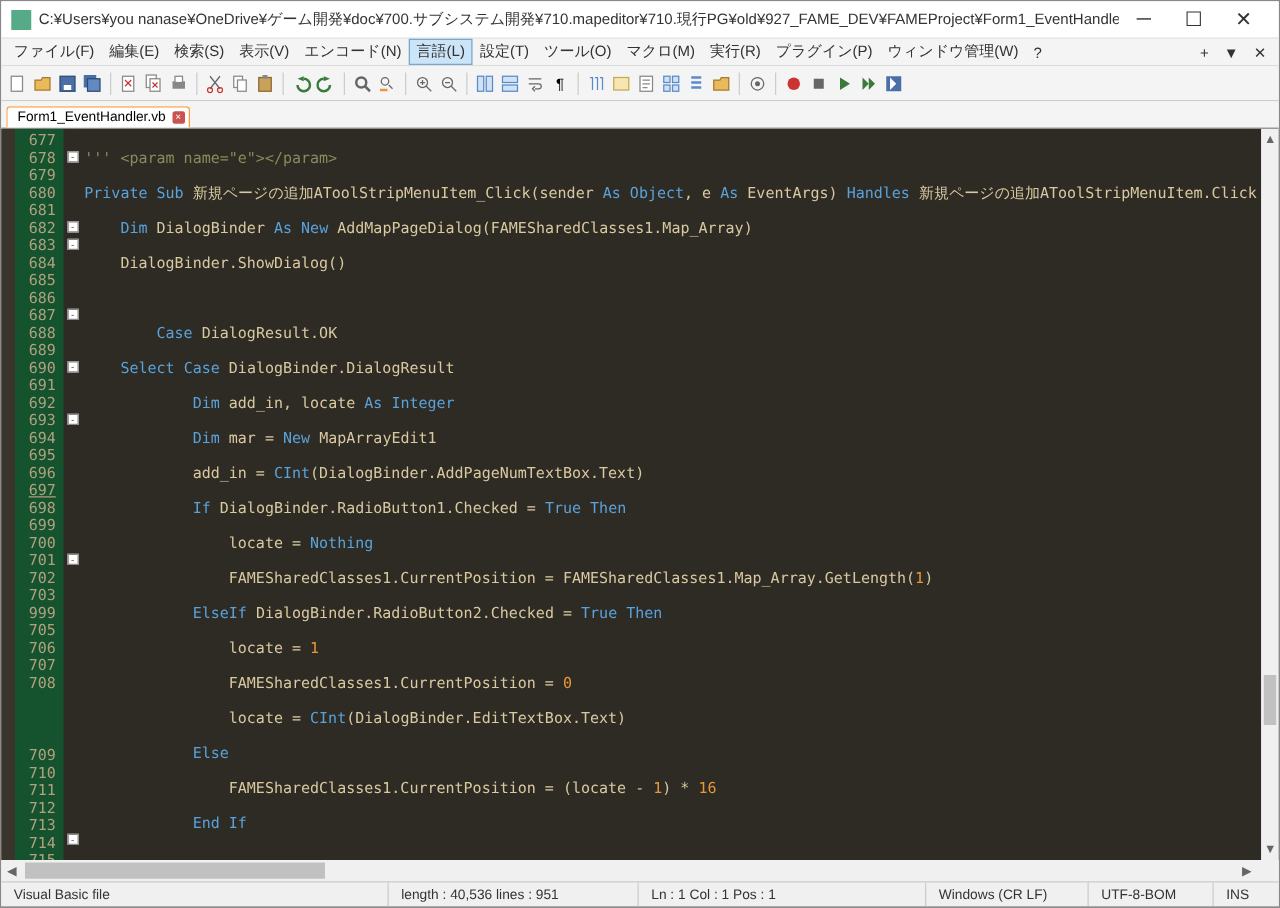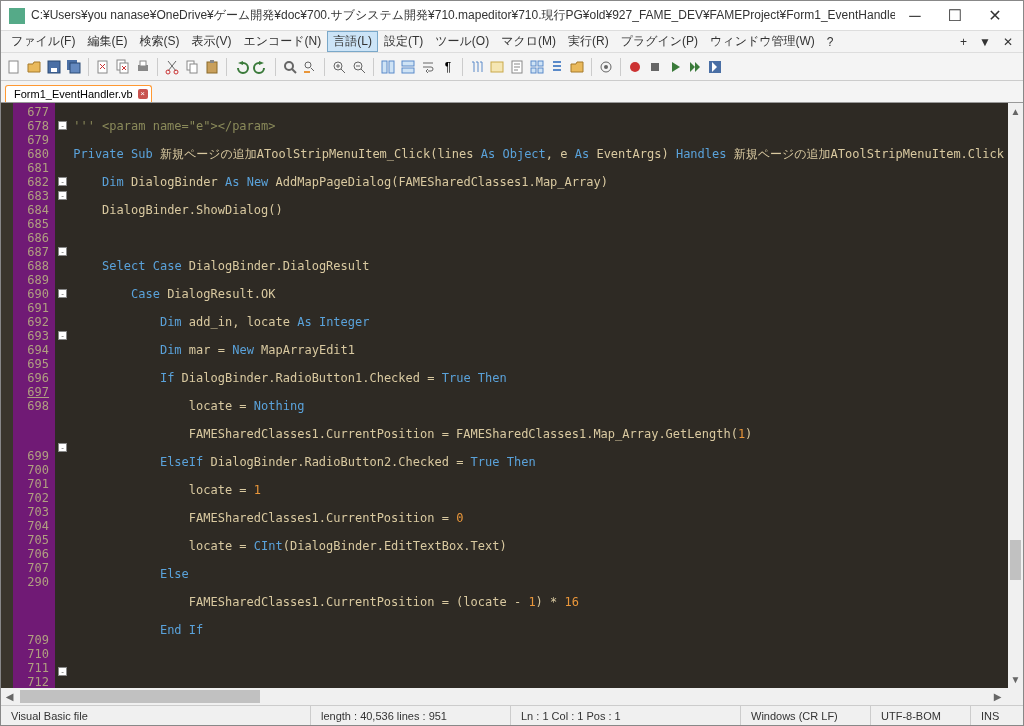--- a/index.html
+++ b/index.html
@@ -13,21 +13,21 @@
   .menubar .menuitem.active { background: #cce4f7; border: 1px solid #7aa8c9; padding: 1px 5px; }
   .menubar .right { margin-left: auto; display: flex; }
   .toolbar { height: 28px; background: #f4f4f4; display: flex; align-items: center; padding: 0 4px; gap: 2px; border-bottom: 1px solid #ccc; }
   .tbtn { width: 18px; height: 18px; display: inline-flex; align-items: center; justify-content: center; }
   .tbtn svg { width: 16px; height: 16px; }
   .sep { width: 1px; height: 18px; background: #ccc; margin: 0 3px; }
   .tabbar { height: 22px; background: #f4f4f4; display: flex; align-items: flex-end; padding: 0 4px; border-bottom: 1px solid #999; }
   .tab { background: #fff; border: 1px solid #ff9933; border-bottom: none; padding: 2px 18px 2px 8px; font-size: 11px; position: relative; border-radius: 3px 3px 0 0; }
   .tab .close { position: absolute; right: 3px; top: 3px; width: 10px; height: 10px; background: #c9534f; border-radius: 2px; display:flex; align-items:center; justify-content:center; color:#fff; font-size:8px; line-height:1;}
   .editor { flex: 1; display: flex; background: #2e2a24; overflow: hidden; position: relative; }
-  .gutter { width: 46px; background: #701a75; color: #b0a080; font-family: Consolas, monospace; font-size: 12px; text-align: right; padding: 2px 6px 2px 2px; line-height: 14px; }
+  .gutter { width: 46px; background: #14532d; color: #b0a080; font-family: Consolas, monospace; font-size: 12px; text-align: right; padding: 2px 6px 2px 2px; line-height: 14px; }
   .foldcol { width: 16px; background: #2e2a24; }
   .markcol { width: 14px; background: #3a352c; }
   .code { flex: 1; font-family: Consolas, monospace; font-size: 12px; line-height: 14px; padding: 2px 4px; white-space: pre; color: #d9c9a0; position: relative; }
   .code .line { height: 14px; }
   .kw { color: #5aa2da; }
   .num { color: #e9963a; }
   .cmt { color: #8a8a5a; }
   .boolv { color: #5aa2da; }
   .statusbar { height: 20px; background: #f0f0f0; border-top: 1px solid #ccc; display: flex; align-items: center; font-size: 11px; color: #333; }
   .statusbar .cell { padding: 0 10px; border-right: 1px solid #ccc; height: 100%; display: flex; align-items: center; }
@@ -295,30 +295,30 @@
       <div style="height:14px;">689</div>
       <div style="height:14px;">690</div>
       <div style="height:14px;">691</div>
       <div style="height:14px;">692</div>
       <div style="height:14px;">693</div>
       <div style="height:14px;">694</div>
       <div style="height:14px;">695</div>
       <div style="height:14px;">696</div>
       <div style="height:14px;text-decoration:underline;">697</div>
       <div style="height:14px;">698</div>
-      <div style="height:14px;margin-top:36px;">699</div>
+      <div style="height:14px;">699</div>
       <div style="height:14px;">700</div>
       <div style="height:14px;">701</div>
       <div style="height:14px;">702</div>
       <div style="height:14px;">703</div>
-      <div style="height:14px;">704</div>
+      <div style="height:14px;">999</div>
       <div style="height:14px;">705</div>
       <div style="height:14px;">706</div>
       <div style="height:14px;">707</div>
-      <div style="height:14px;">290</div>
+      <div style="height:14px;">708</div>
       <div style="height:14px;margin-top:44px;">709</div>
       <div style="height:14px;">710</div>
       <div style="height:14px;">711</div>
       <div style="height:14px;">712</div>
       <div style="height:14px;">713</div>
       <div style="height:14px;">714</div>
       <div style="height:14px;">715</div>
       <div style="height:14px;">716</div>
       <div style="height:14px;margin-top:36px;">717</div>
       <div style="height:14px;">718</div>
@@ -362,28 +362,29 @@
       <div style="height:14px;"></div>
       <div style="height:14px;"></div>
       <div style="height:14px;"></div>
       <div style="height:14px;"></div>
       <div style="height:14px;"></div>
       <div style="height:14px;"><span class="foldmark">-</span></div>
       <div style="height:14px;"></div>
     </div>
   <div class="code">
 <div class="line"><span class="cmt">''' &lt;param name="e"&gt;&lt;/param&gt;</span></div>
-<div class="line"><span class="kw">Private</span> <span class="kw">Sub</span> <span>新規ページの追加AToolStripMenuItem_Click(lines</span> <span class="kw">As</span> <span class="kw">Object</span><span>, e</span> <span class="kw">As</span> <span>EventArgs)</span> <span class="kw">Handles</span> <span>新規ページの追加AToolStripMenuItem.Click</span></div>
+<div class="line"><span class="kw">Private</span> <span class="kw">Sub</span> <span>新規ページの追加AToolStripMenuItem_Click(sender</span> <span class="kw">As</span> <span class="kw">Object</span><span>, e</span> <span class="kw">As</span> <span>EventArgs)</span> <span class="kw">Handles</span> <span>新規ページの追加AToolStripMenuItem.Click</span></div>
 <div class="line">    <span class="kw">Dim</span> <span>DialogBinder</span> <span class="kw">As</span> <span class="kw">New</span> <span>AddMapPageDialog(FAMESharedClasses1.Map_Array)</span></div>
 <div class="line">    <span>DialogBinder.ShowDialog()</span></div>
 <div class="line"></div>
+<div class="line">        <span class="kw">Case</span> <span>DialogResult.OK</span></div>
 <div class="line">    <span class="kw">Select</span> <span class="kw">Case</span> <span>DialogBinder.DialogResult</span></div>
-<div class="line">        <span class="kw">Case</span> <span>DialogResult.OK</span></div>
 <div class="line">            <span class="kw">Dim</span> <span>add_in, locate</span> <span class="kw">As</span> <span class="kw">Integer</span></div>
 <div class="line">            <span class="kw">Dim</span> <span>mar =</span> <span class="kw">New</span> <span>MapArrayEdit1</span></div>
+<div class="line">            <span>add_in =</span> <span class="kw">CInt</span><span>(DialogBinder.AddPageNumTextBox.Text)</span></div>
 <div class="line">            <span class="kw">If</span> <span>DialogBinder.RadioButton1.Checked =</span> <span class="boolv">True</span> <span class="kw">Then</span></div>
 <div class="line">                <span>locate =</span> <span class="kw">Nothing</span></div>
 <div class="line">                <span>FAMESharedClasses1.CurrentPosition = FAMESharedClasses1.Map_Array.GetLength(</span><span class="num">1</span><span>)</span></div>
 <div class="line">            <span class="kw">ElseIf</span> <span>DialogBinder.RadioButton2.Checked =</span> <span class="boolv">True</span> <span class="kw">Then</span></div>
 <div class="line">                <span>locate =</span> <span class="num">1</span></div>
 <div class="line">                <span>FAMESharedClasses1.CurrentPosition =</span> <span class="num">0</span></div>
 <div class="line">                <span>locate =</span> <span class="kw">CInt</span><span>(DialogBinder.EditTextBox.Text)</span></div>
 <div class="line">            <span class="kw">Else</span></div>
 <div class="line">                <span>FAMESharedClasses1.CurrentPosition = (locate -</span> <span class="num">1</span><span>) *</span> <span class="num">16</span></div>
 <div class="line">            <span class="kw">End If</span></div>

